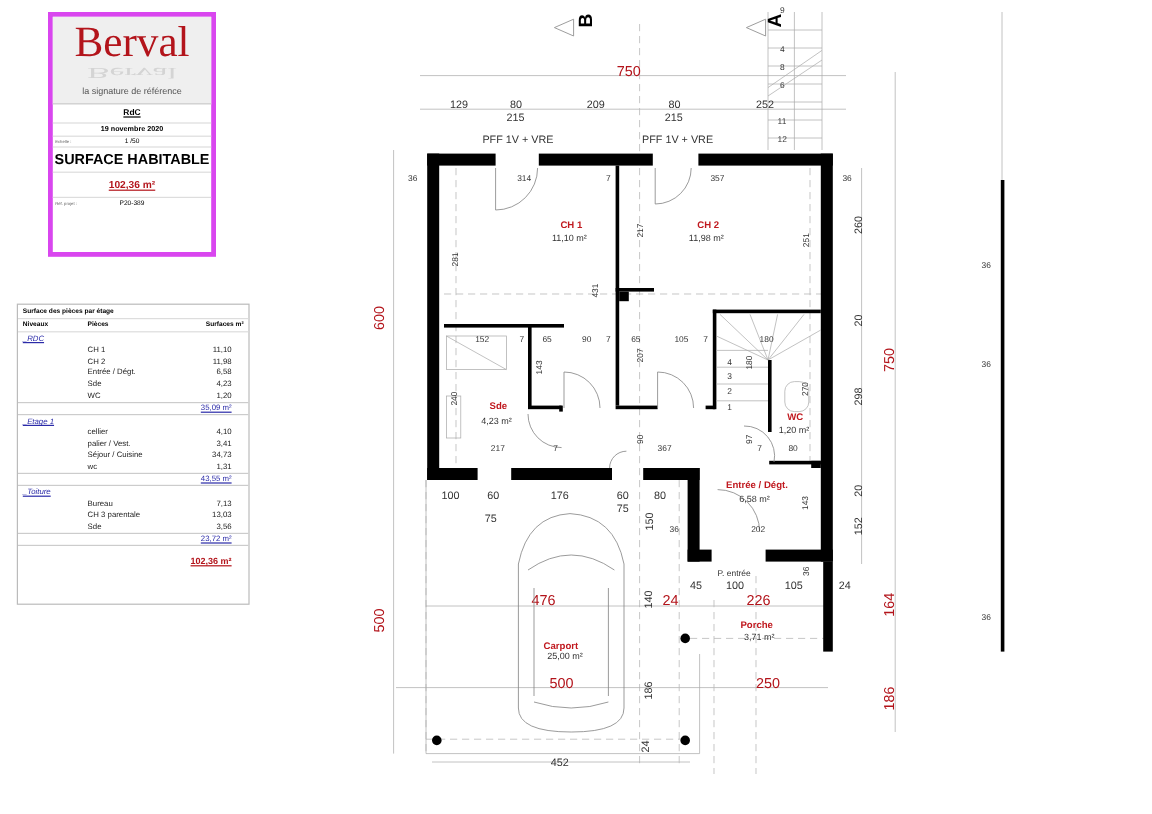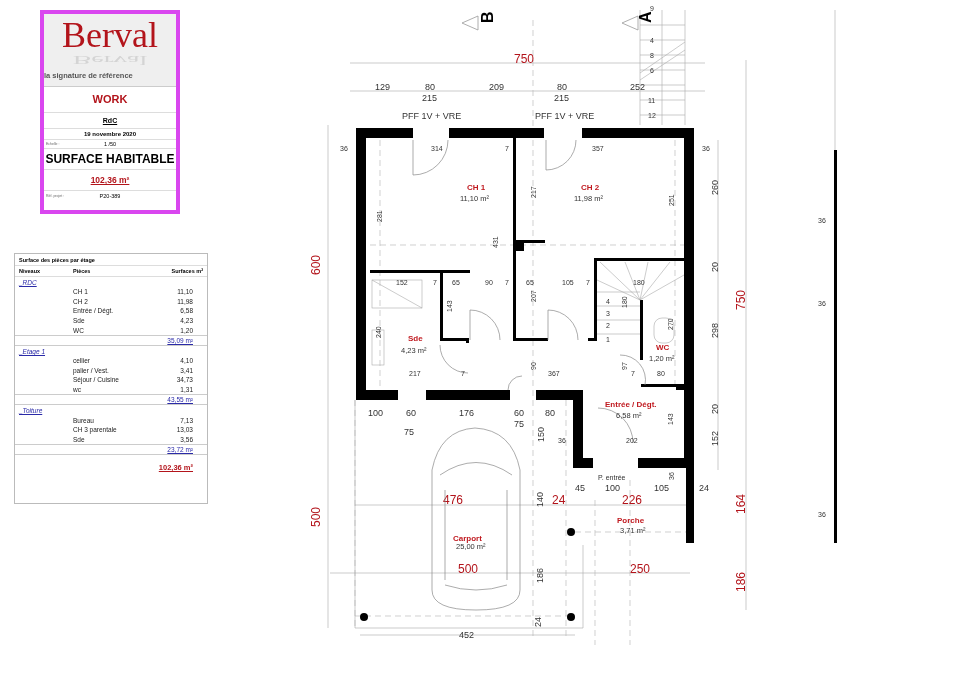--- a/index.html
+++ b/index.html
@@ -1,21 +1,21 @@
 <!DOCTYPE html>
 <html><head>
   <meta charset="utf-8">
   <style>
     html, body { margin: 0; padding: 0; background: #ffffff; }
     body { width: 960px; height: 678px; position: relative; overflow: hidden; font-family: "Liberation Sans", sans-serif; }
     .title-block { position: absolute; left: 10px; top: 10px; width: 132px; height: 196px; border: 4px solid #d946ef; background: #fff; margin-left: 30px; }
     .logo { height: 72px; background: #efefef; position: relative; border-bottom: 1px solid #ccc; }
     .logo-word { position: absolute; left: 6px; top: 0; width: 120px; text-align: center; font-family: "Liberation Serif", serif; font-size: 36px; color: #b3141b; letter-spacing: 0px; }
     .logo-reflect { position: absolute; left: 6px; top: 30px; width: 120px; text-align: center; font-family: "Liberation Serif", serif; font-size: 28px; color: #c9c9c9; transform: scaleY(-0.45); opacity: 0.7; }
-    .logo-tag { position: absolute; left: 0; top: 57px; width: 132px; font-size: 7.5px; color: #555; font-weight: bold; }
+    .logo-tag { position: absolute; left: 0; top: 57px; width: 132px; text-align: center; font-size: 7.5px; color: #555; }
     .tb-row { border-bottom: 1px solid #ddd; text-align: center; }
     .tb-work { font-weight: bold; color: #b3141b; font-size: 11px; padding: 6px 0 7px; }
     .tb-level { font-weight: bold; font-size: 7px; padding: 4px 0; text-decoration: underline; }
     .tb-date { font-weight: bold; font-size: 6px; padding: 2px 0; }
     .tb-scale { font-size: 5.5px; padding: 1px 0; position: relative; }
     .tb-scale .lbl { position: absolute; left: 2px; top: 2px; font-size: 3.5px; color: #666; }
     .tb-surface-title { font-weight: bold; font-size: 12px; padding: 3px 0; }
     .tb-surface-val { font-weight: bold; font-size: 8.5px; color: #b3141b; text-decoration: underline; padding: 5px 0; }
     .tb-ref { font-size: 5.5px; padding: 2px 0; position: relative; border-bottom: none; }
     .tb-ref .lbl { position: absolute; left: 2px; top: 3px; font-size: 3.5px; color: #666; }
@@ -44,21 +44,20 @@
   </style>
 </head>
 <body>
 
 <div class="title-block">
   <div class="logo">
     <div class="logo-word">Berval</div>
     <div class="logo-reflect">Berval</div>
     <div class="logo-tag">la signature de référence</div>
   </div>
-  <div class="tb-row tb-work">WORK</div>
   <div class="tb-row tb-level">RdC</div>
   <div class="tb-row tb-date">19 novembre 2020</div>
   <div class="tb-row tb-scale">
     <span class="lbl">Echelle :</span>
     <span>1 /50</span>
   </div>
   <div class="tb-row tb-surface-title">SURFACE HABITABLE</div>
   <div class="tb-row tb-surface-val">102,36 m²</div>
   <div class="tb-row tb-ref">
     <span class="lbl">Réf. projet :</span>

